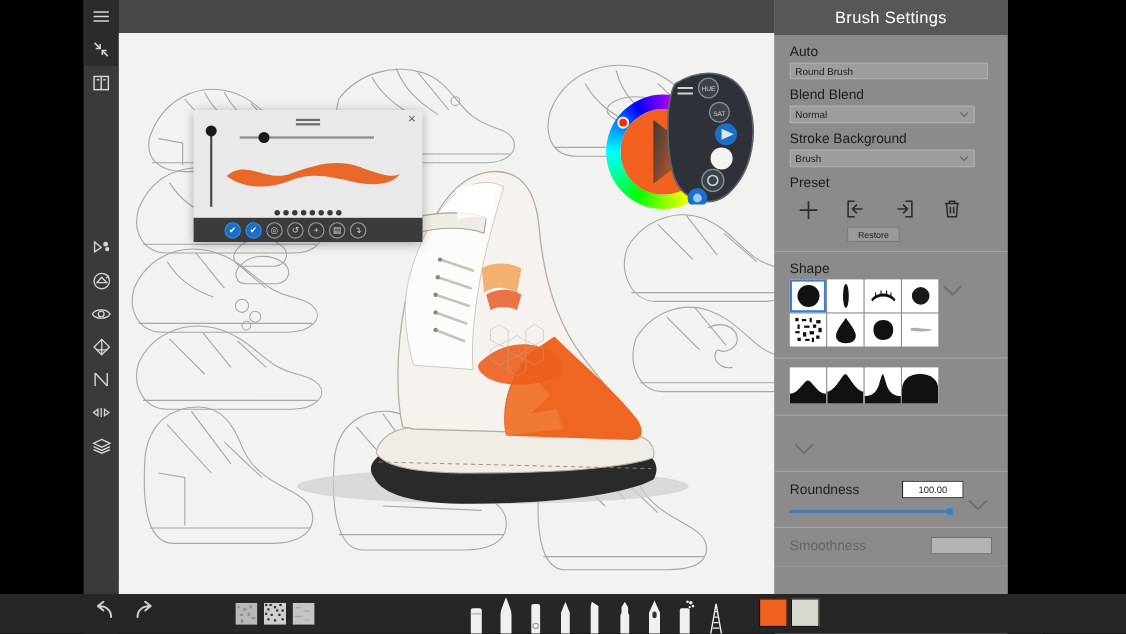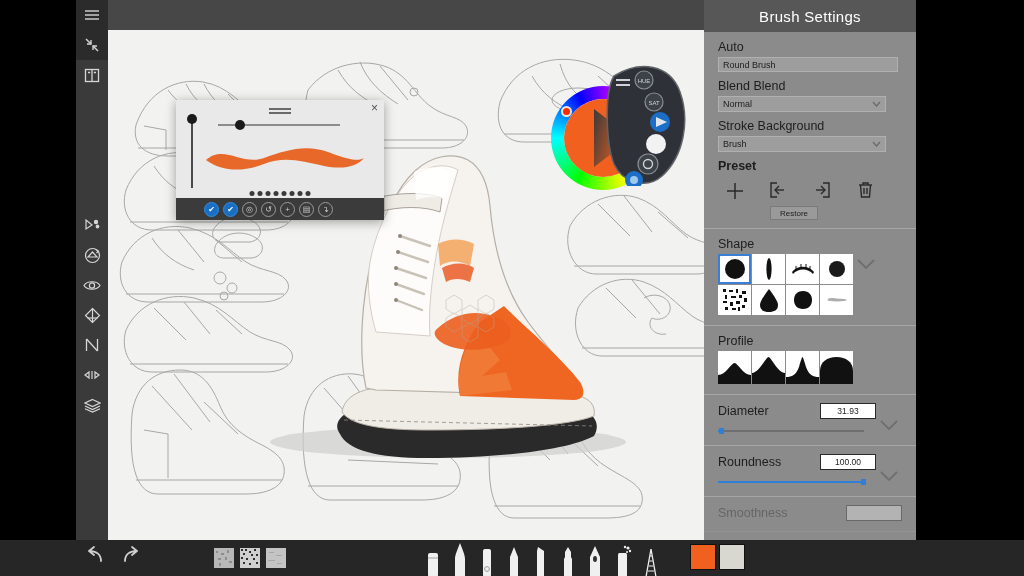--- a/index.html
+++ b/index.html
@@ -485,21 +485,21 @@
         <div class="rp-label" style="margin-top:7px;">Stroke Background</div>
         <div class="rp-select">
           <span>Brush</span>
           <span class="rp-caret">
             <svg width="9" height="6" viewBox="0 0 9 6">
                 <path d="M1 1 L4.5 5 L8 1" fill="none" stroke="#6a6a6a" stroke-width="1.2"></path>
               </svg>
           </span>
         </div>
 
-        <div class="rp-label" style="margin-top:7px;font-weight:bold;">Preset</div>
+        <div class="rp-label" style="margin-top:7px;">Preset</div>
         <div class="preset-row">
           <span class="preset-ic">
             <svg width="22" height="22" viewBox="0 0 22 22">
                 <g stroke="#2a2a2a" stroke-width="1.5">
             <line x1="11" y1="3" x2="11" y2="19"></line>
                   <line x1="3" y1="11" x2="19" y2="11"></line>
                 </g>
               </svg>
           </span>
           <span class="preset-ic">
@@ -607,21 +607,20 @@
           </div>
           <div class="chev">
             <svg width="20" height="12" viewBox="0 0 20 12">
                 <path d="M2 2 L10 10 L18 2" fill="none" stroke="#6f6f6f" stroke-width="1.8"></path>
               </svg>
           </div>
         </div>
       </div>
 
       <div class="rp-sec">
-        <div class="rp-label">Profile</div>
         <div class="profile-row">
           <div class="profile-cell">
             <svg width="33" height="33" viewBox="0 0 33 33">
                 <path d="M0 33 L0 24 C8 24 13 12 16.5 12 C20 12 25 24 33 24 L33 33 Z" fill="#111"></path>
               </svg>
           </div>
           <div class="profile-cell">
             <svg width="33" height="33" viewBox="0 0 33 33">
                 <path d="M0 33 L0 22 C7 22 14 6 16.5 6 C19 6 26 22 33 22 L33 33 Z" fill="#111"></path>
               </svg>
@@ -634,30 +633,20 @@
           <div class="profile-cell">
             <svg width="33" height="33" viewBox="0 0 33 33">
                 <path d="M0 33 L0 20 C0 11 7 6 16.5 6 C26 6 33 11 33 20 L33 33 Z" fill="#111"></path>
               </svg>
           </div>
         </div>
       </div>
 
       <div class="rp-sec">
         <div class="sec-flex">
-          <div style="flex:1;">
-            <div class="val-row">
-              <span class="rp-label" style="margin:0;">Diameter</span>
-              <div class="val-box">31.93</div>
-            </div>
-            <div class="slider-track">
-              <div class="slider-fill" id="diaFill" style="width: 4.38px;"></div>
-              <div class="slider-knob" id="diaKnob" style="left: 1.38px;"></div>
-            </div>
-          </div>
           <div class="chev" style="margin-top:12px;">
             <svg width="20" height="12" viewBox="0 0 20 12">
                 <path d="M2 2 L10 10 L18 2" fill="none" stroke="#6f6f6f" stroke-width="1.8"></path>
               </svg>
           </div>
         </div>
       </div>
 
       <div class="rp-sec">
         <div class="sec-flex">

